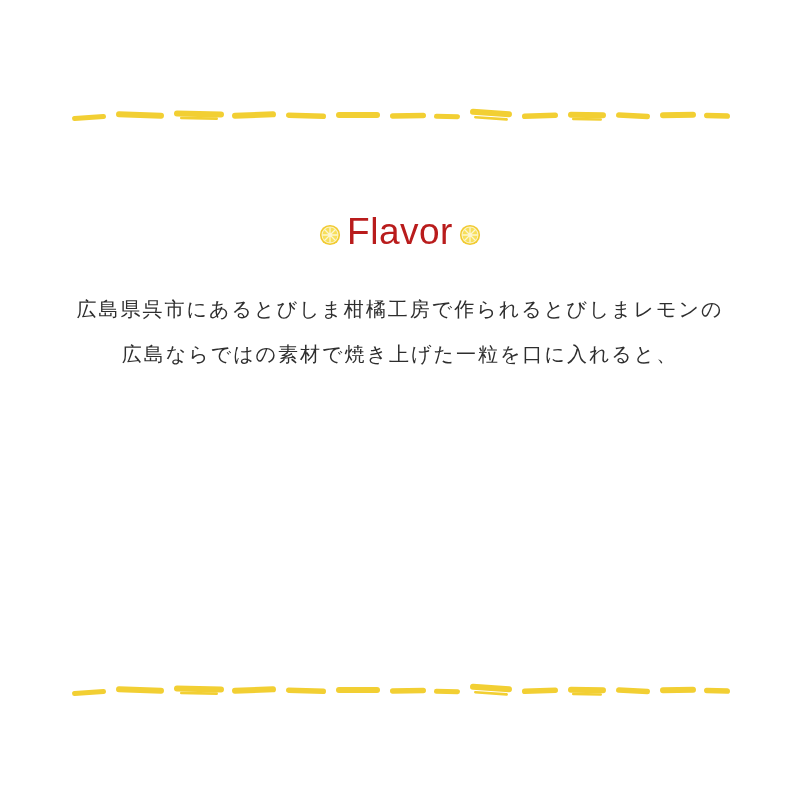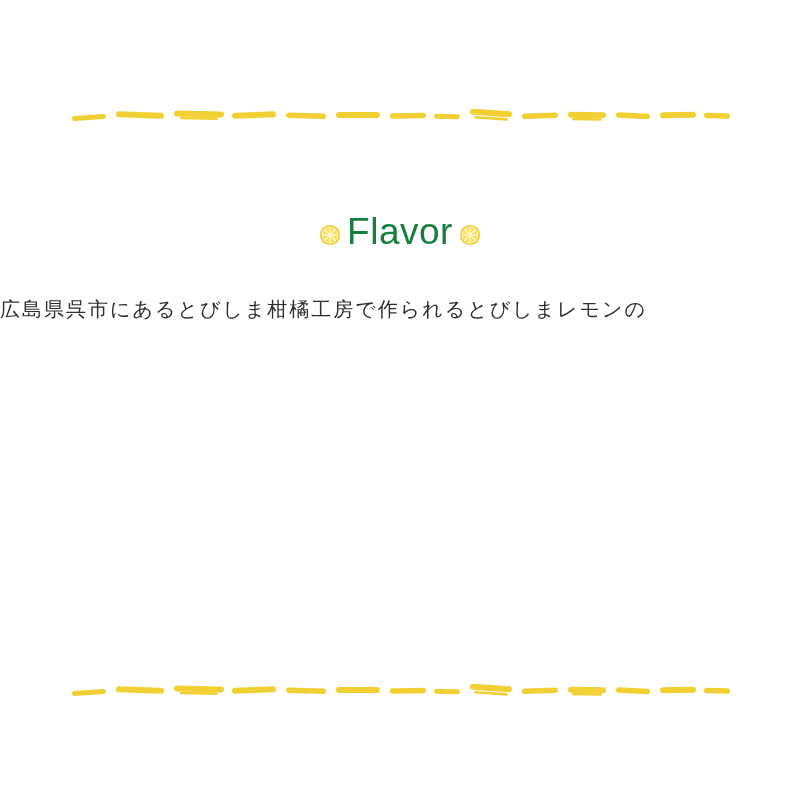--- a/index.html
+++ b/index.html
@@ -28,32 +28,32 @@
     height: 46px;
     display: flex;
     align-items: center;
     justify-content: center;
     gap: 5px;
   }
   .heading .title {
     font-family: "Liberation Sans", "DejaVu Sans", sans-serif;
     font-weight: 300;
     font-size: 37px;
-    color: #15803d;
+    color: #b91c1c;
     letter-spacing: 0.5px;
     line-height: 1;
     padding: 0 1px 4px 1px;
   }
   .lemon-icon { width: 22px; height: 22px; flex: 0 0 auto; margin-top: 4px; }
   .description {
     position: absolute;
     top: 287px;
     left: 0;
     width: 100%;
-    text-align: left;
+    text-align: center;
   }
   .description p {
     font-size: 20px;
     line-height: 45px;
     letter-spacing: 2px;
     color: #2e2e2e;
     white-space: nowrap;
   }
 </style>
 </head>
@@ -98,19 +98,20 @@
       <use href="#lemon"></use>
     </svg>
     <span class="title">Flavor</span>
     <svg class="lemon-icon" viewBox="0 0 24 24">
       <use href="#lemon"></use>
     </svg>
   </div>
 
   <div class="description">
     <p>広島県呉市にあるとびしま柑橘工房で作られるとびしまレモンの</p>
+    <p>広島ならではの素材で焼き上げた一粒を口に入れると、</p>
   </div>
 
   <svg class="dash-line bottom" viewBox="0 0 660 22" preserveAspectRatio="none">
     <use href="#dashes"></use>
   </svg>
 
 </div>
 
 </body></html>

